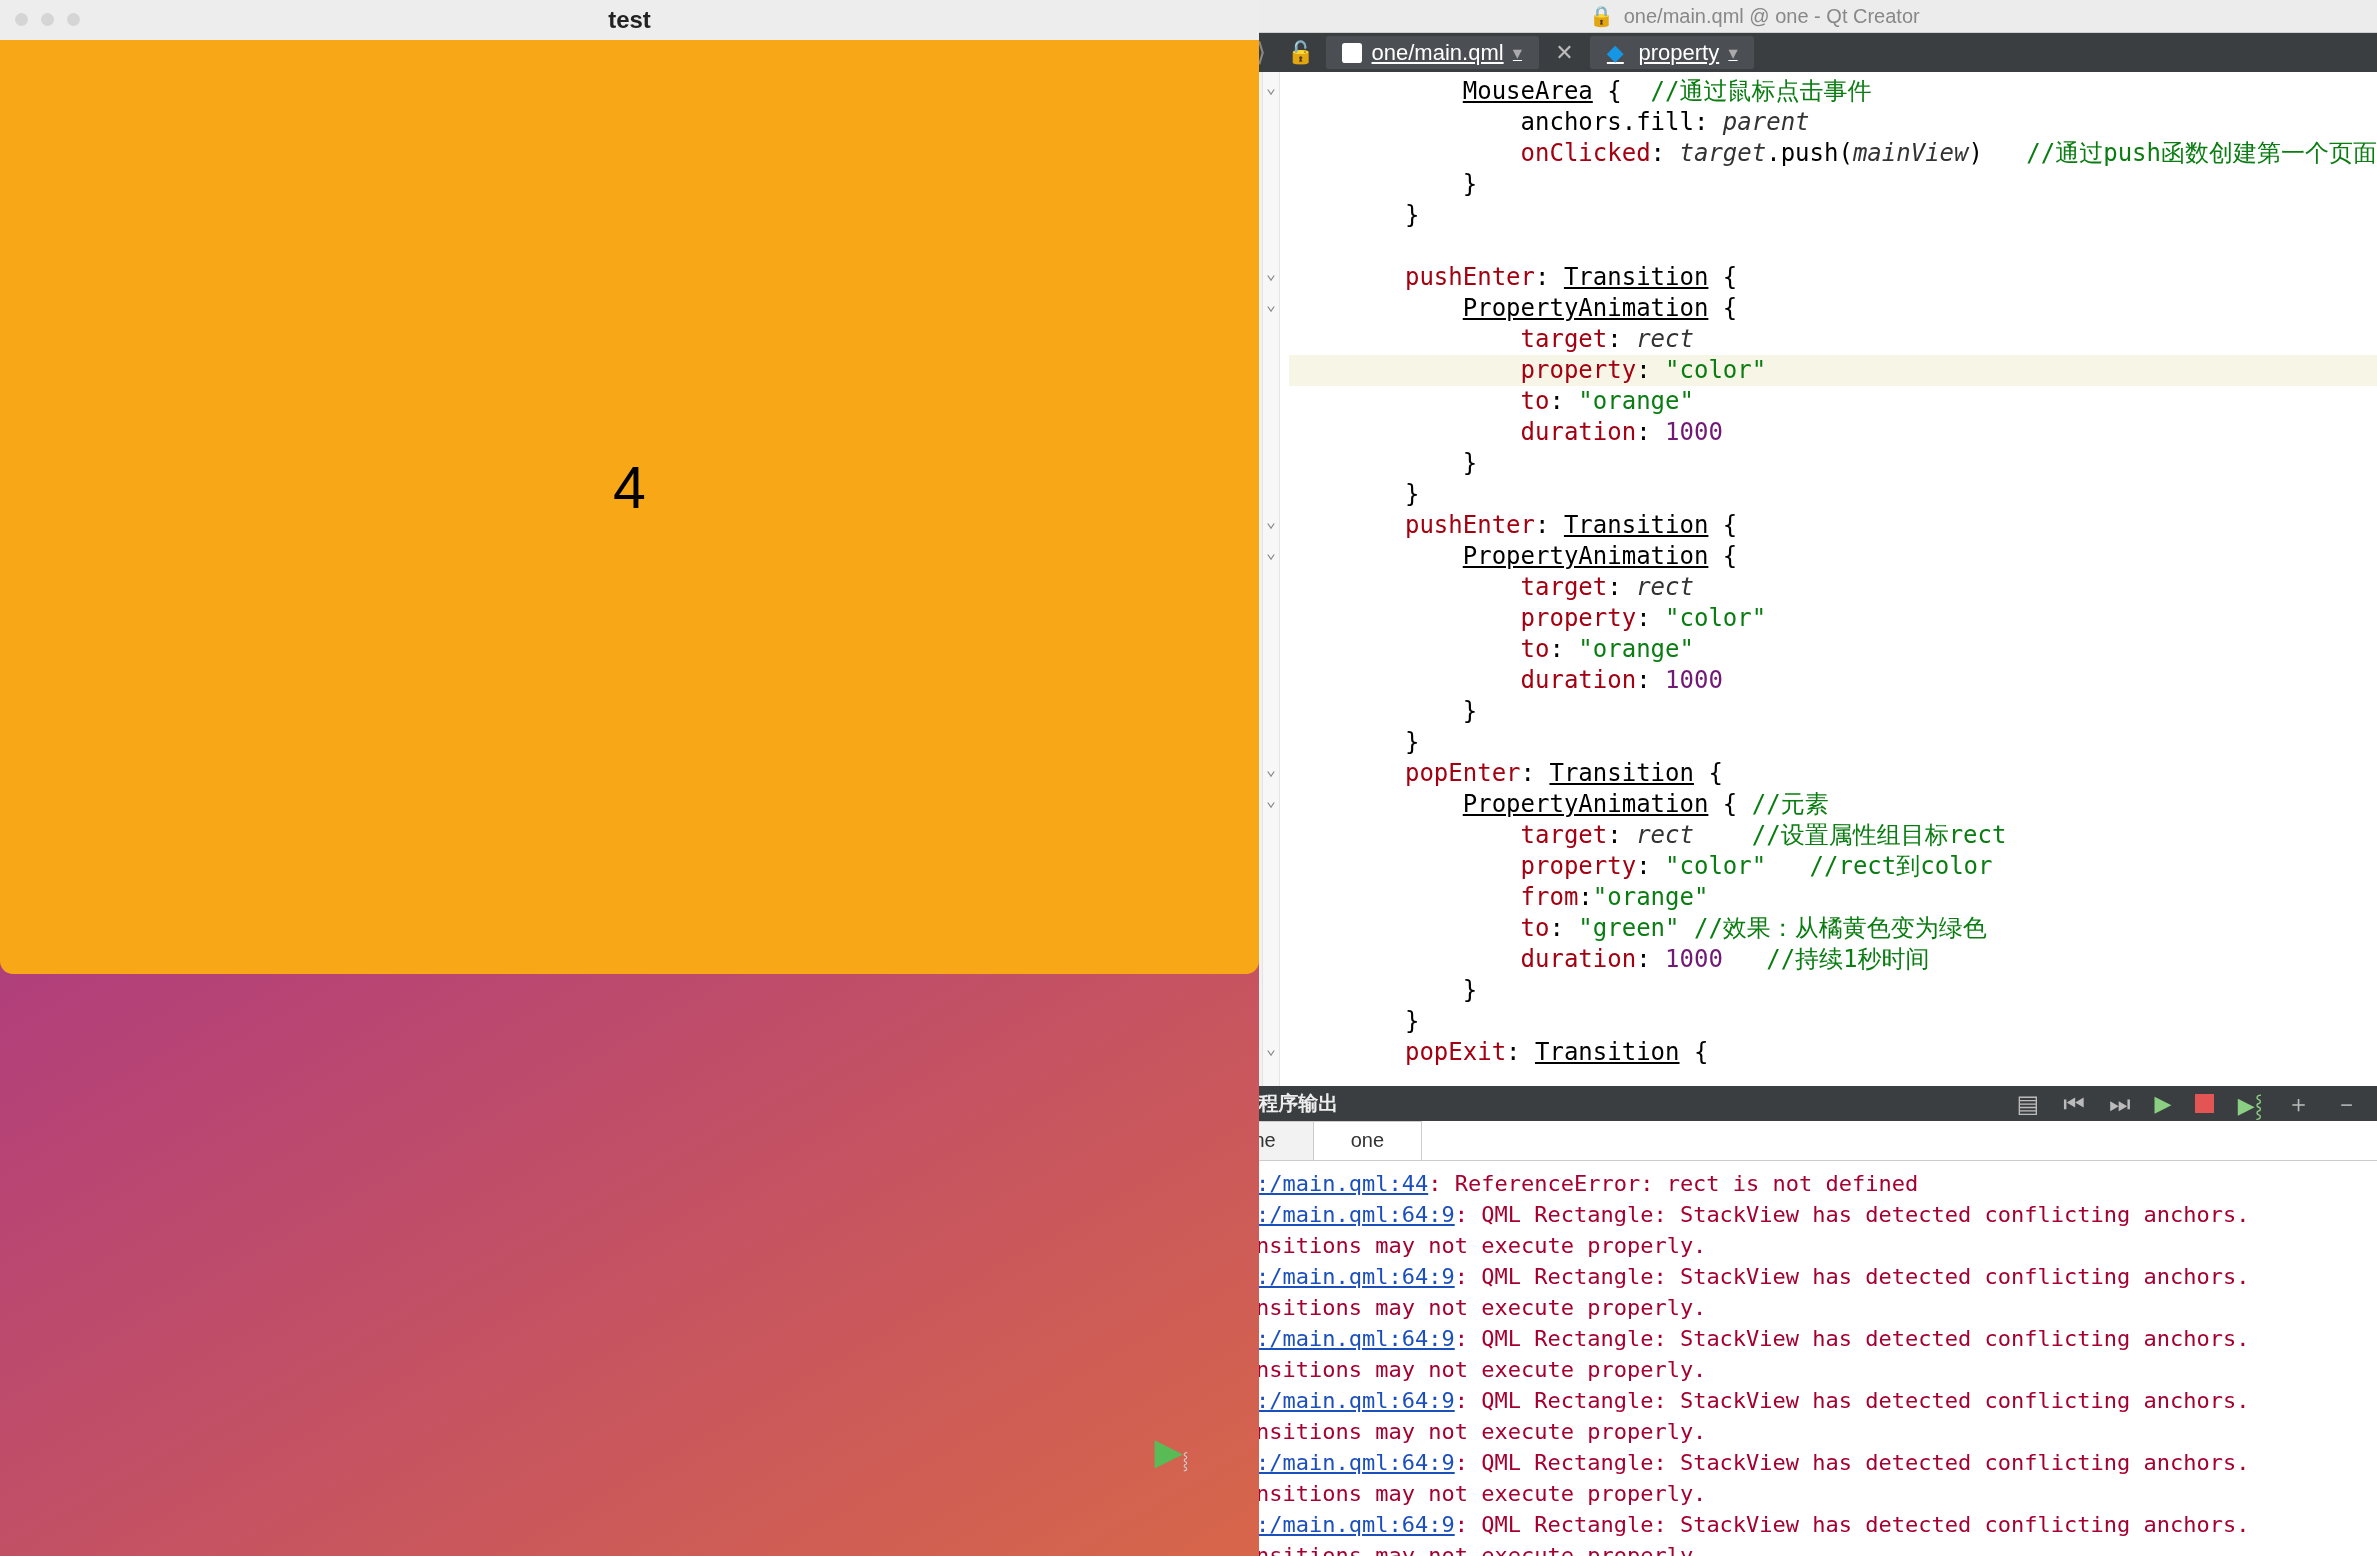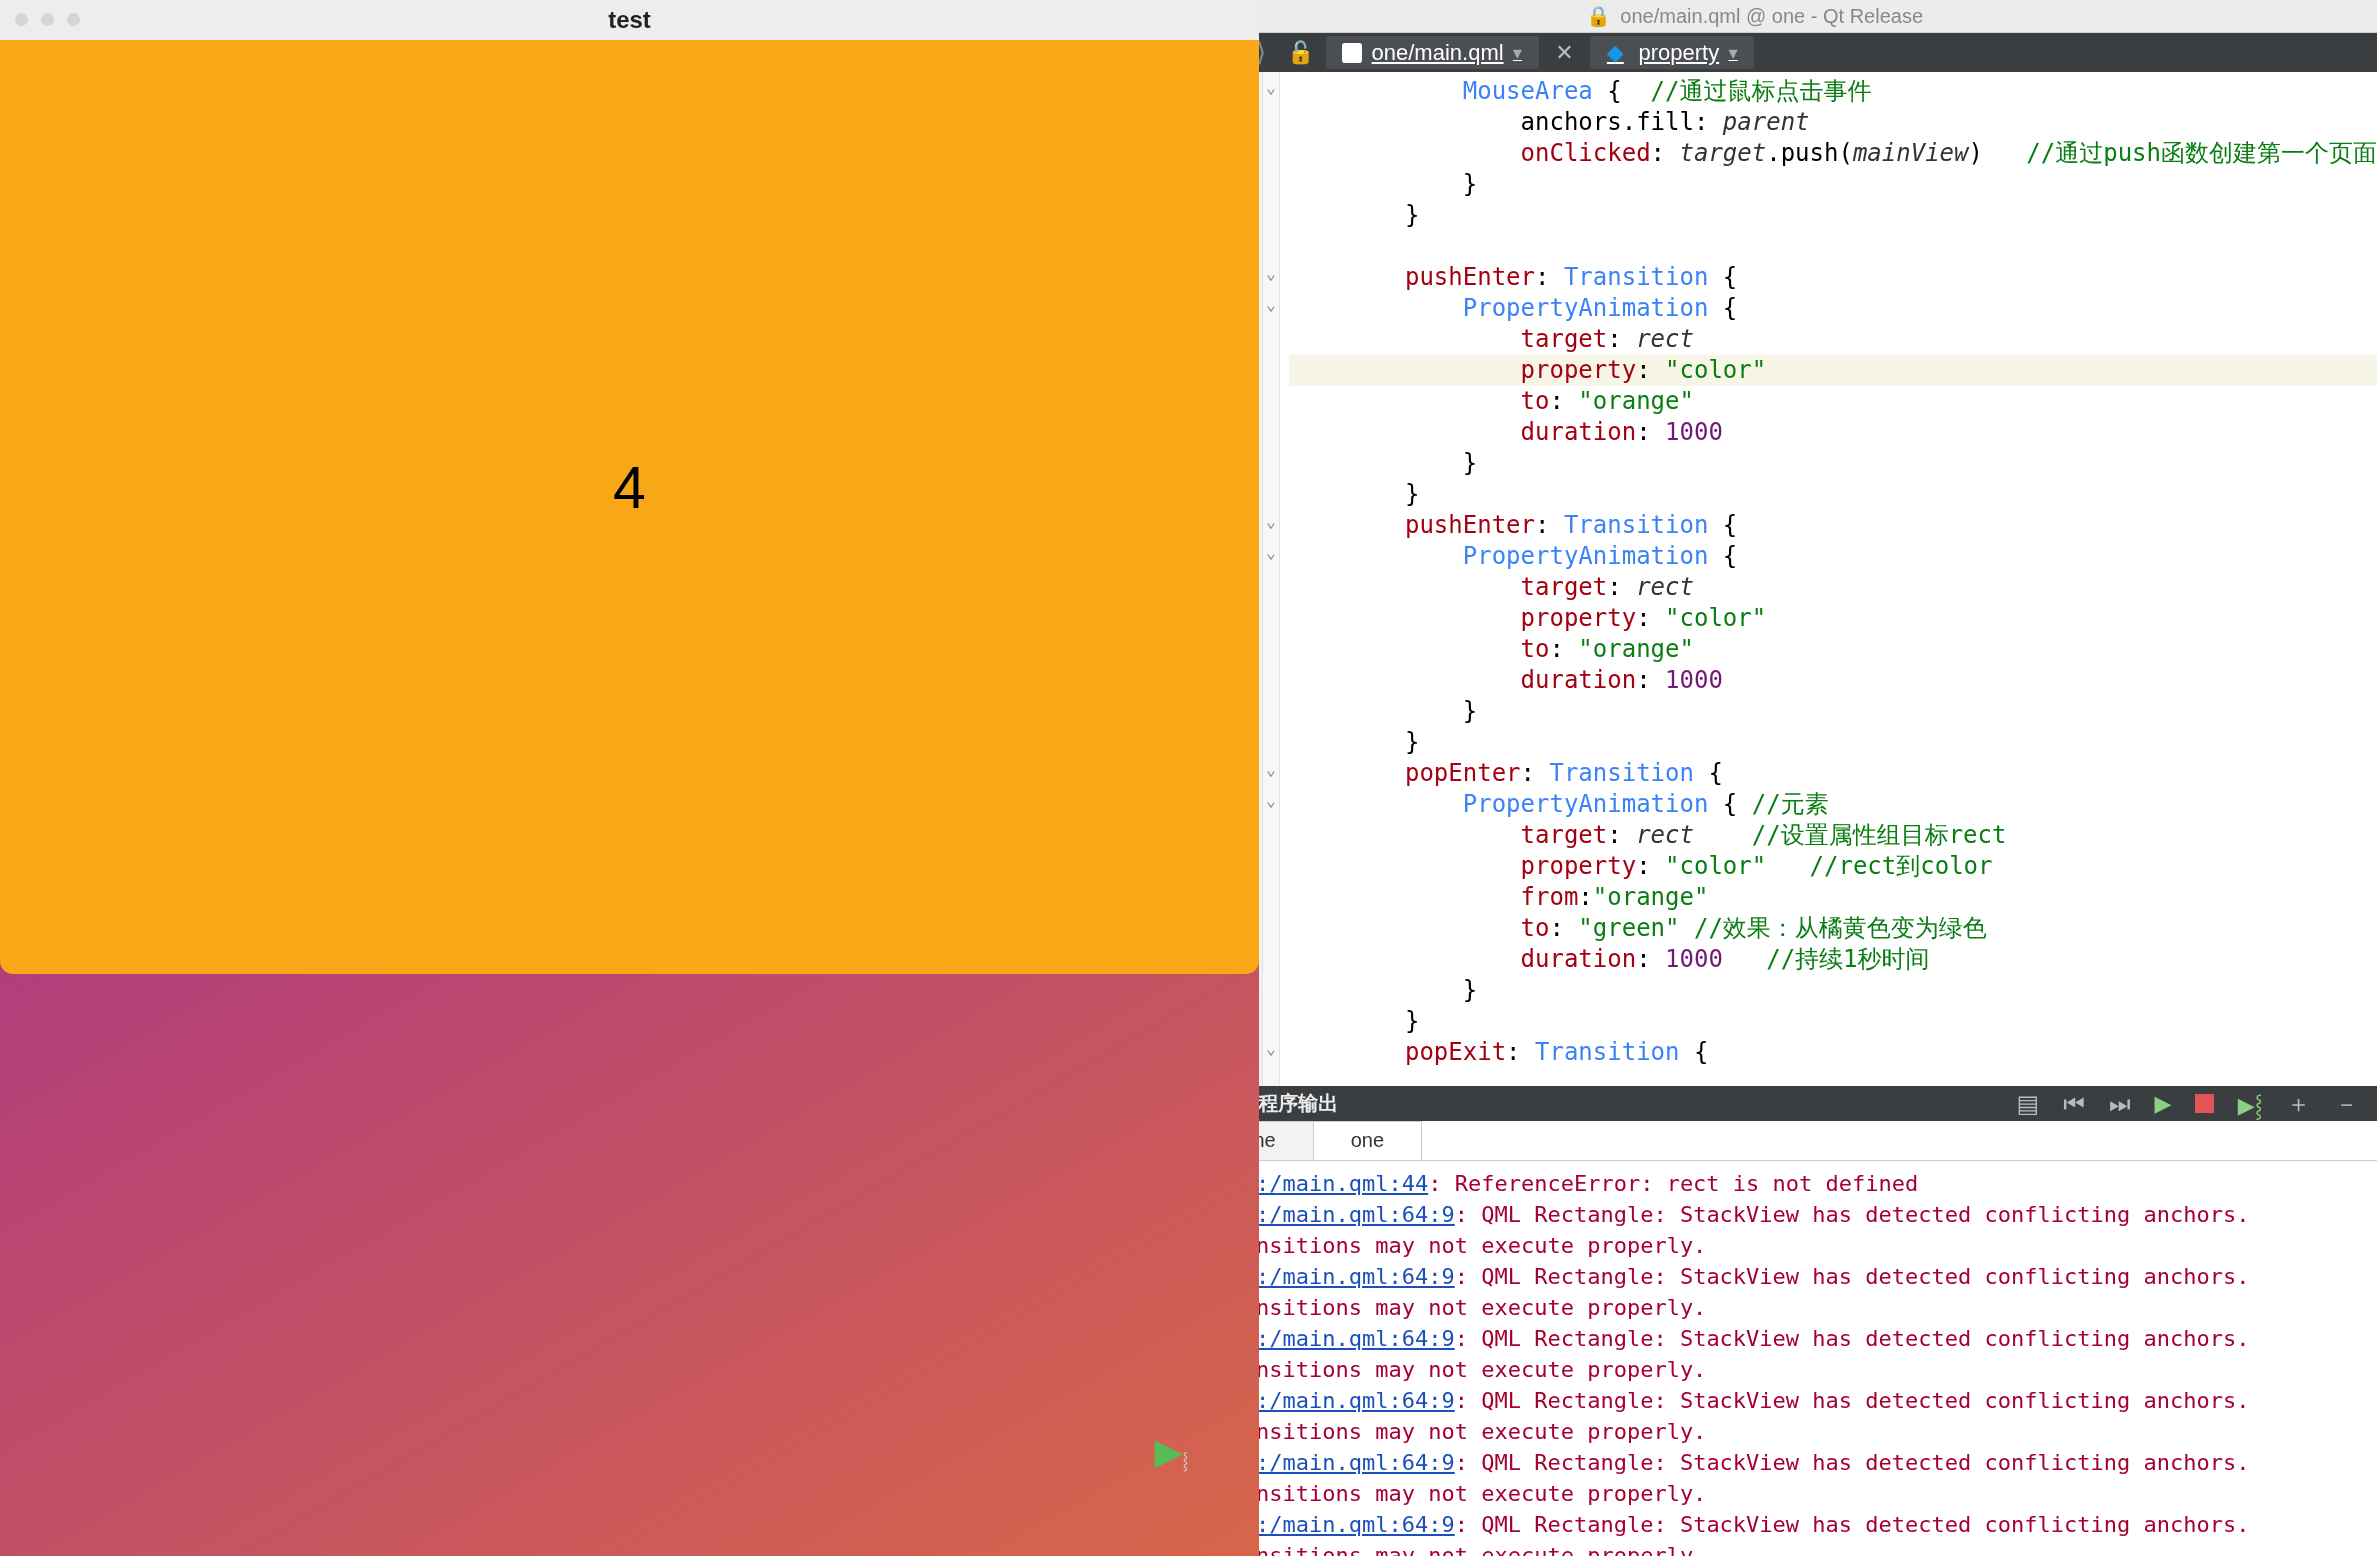--- a/index.html
+++ b/index.html
@@ -223,21 +223,21 @@
   }
   .code {
     flex: 1;
     white-space: pre;
     line-height: 31px;
     padding: 3.7px 0 3.7px 9.2px;
     color: #000;
     overflow: hidden;
   }
   .code .hl-line { background: #f7f5e6; display: inline-block; width: 100%; }
-  .kw1 { color: #3b82f6; } 
+  .kw1 { color: #000000; text-decoration: underline; } 
   .str { color: #0a7d12; }   
   .cmt { color: #0a7d12; }   
   .num { color: #701a75; }
   .ital { font-style: italic; color: #333; }
   .redkw { color: #a30011; }
 
   
   .output-header {
     height: 35px;
     background: #3b3e41;
@@ -309,21 +309,21 @@
 </div>
 
 <div class="qt-pane">
   <div class="qt-titlebar">
     <div class="qt-traffic">
       <span class="traffic-dot"></span>
       <span class="traffic-dot"></span>
       <span class="traffic-dot"></span>
     </div>
     <span class="lock-icon">🔒</span>
-    <span>one/main.qml @ one - Qt Release</span>
+    <span>one/main.qml @ one - Qt Creator</span>
   </div>
 
   <div class="qt-main">
 
     <div class="sidebar" id="sidebar">
         <div class="sidebar-item">
           <svg class="sidebar-icon" width="27.6" height="27.6" viewBox="0 0 24 24" fill="#cfcfcf">
             <rect x="2" y="2" width="5" height="5"></rect>
             <rect x="9" y="2" width="5" height="5"></rect>
             <rect x="16" y="2" width="5" height="5"></rect>

